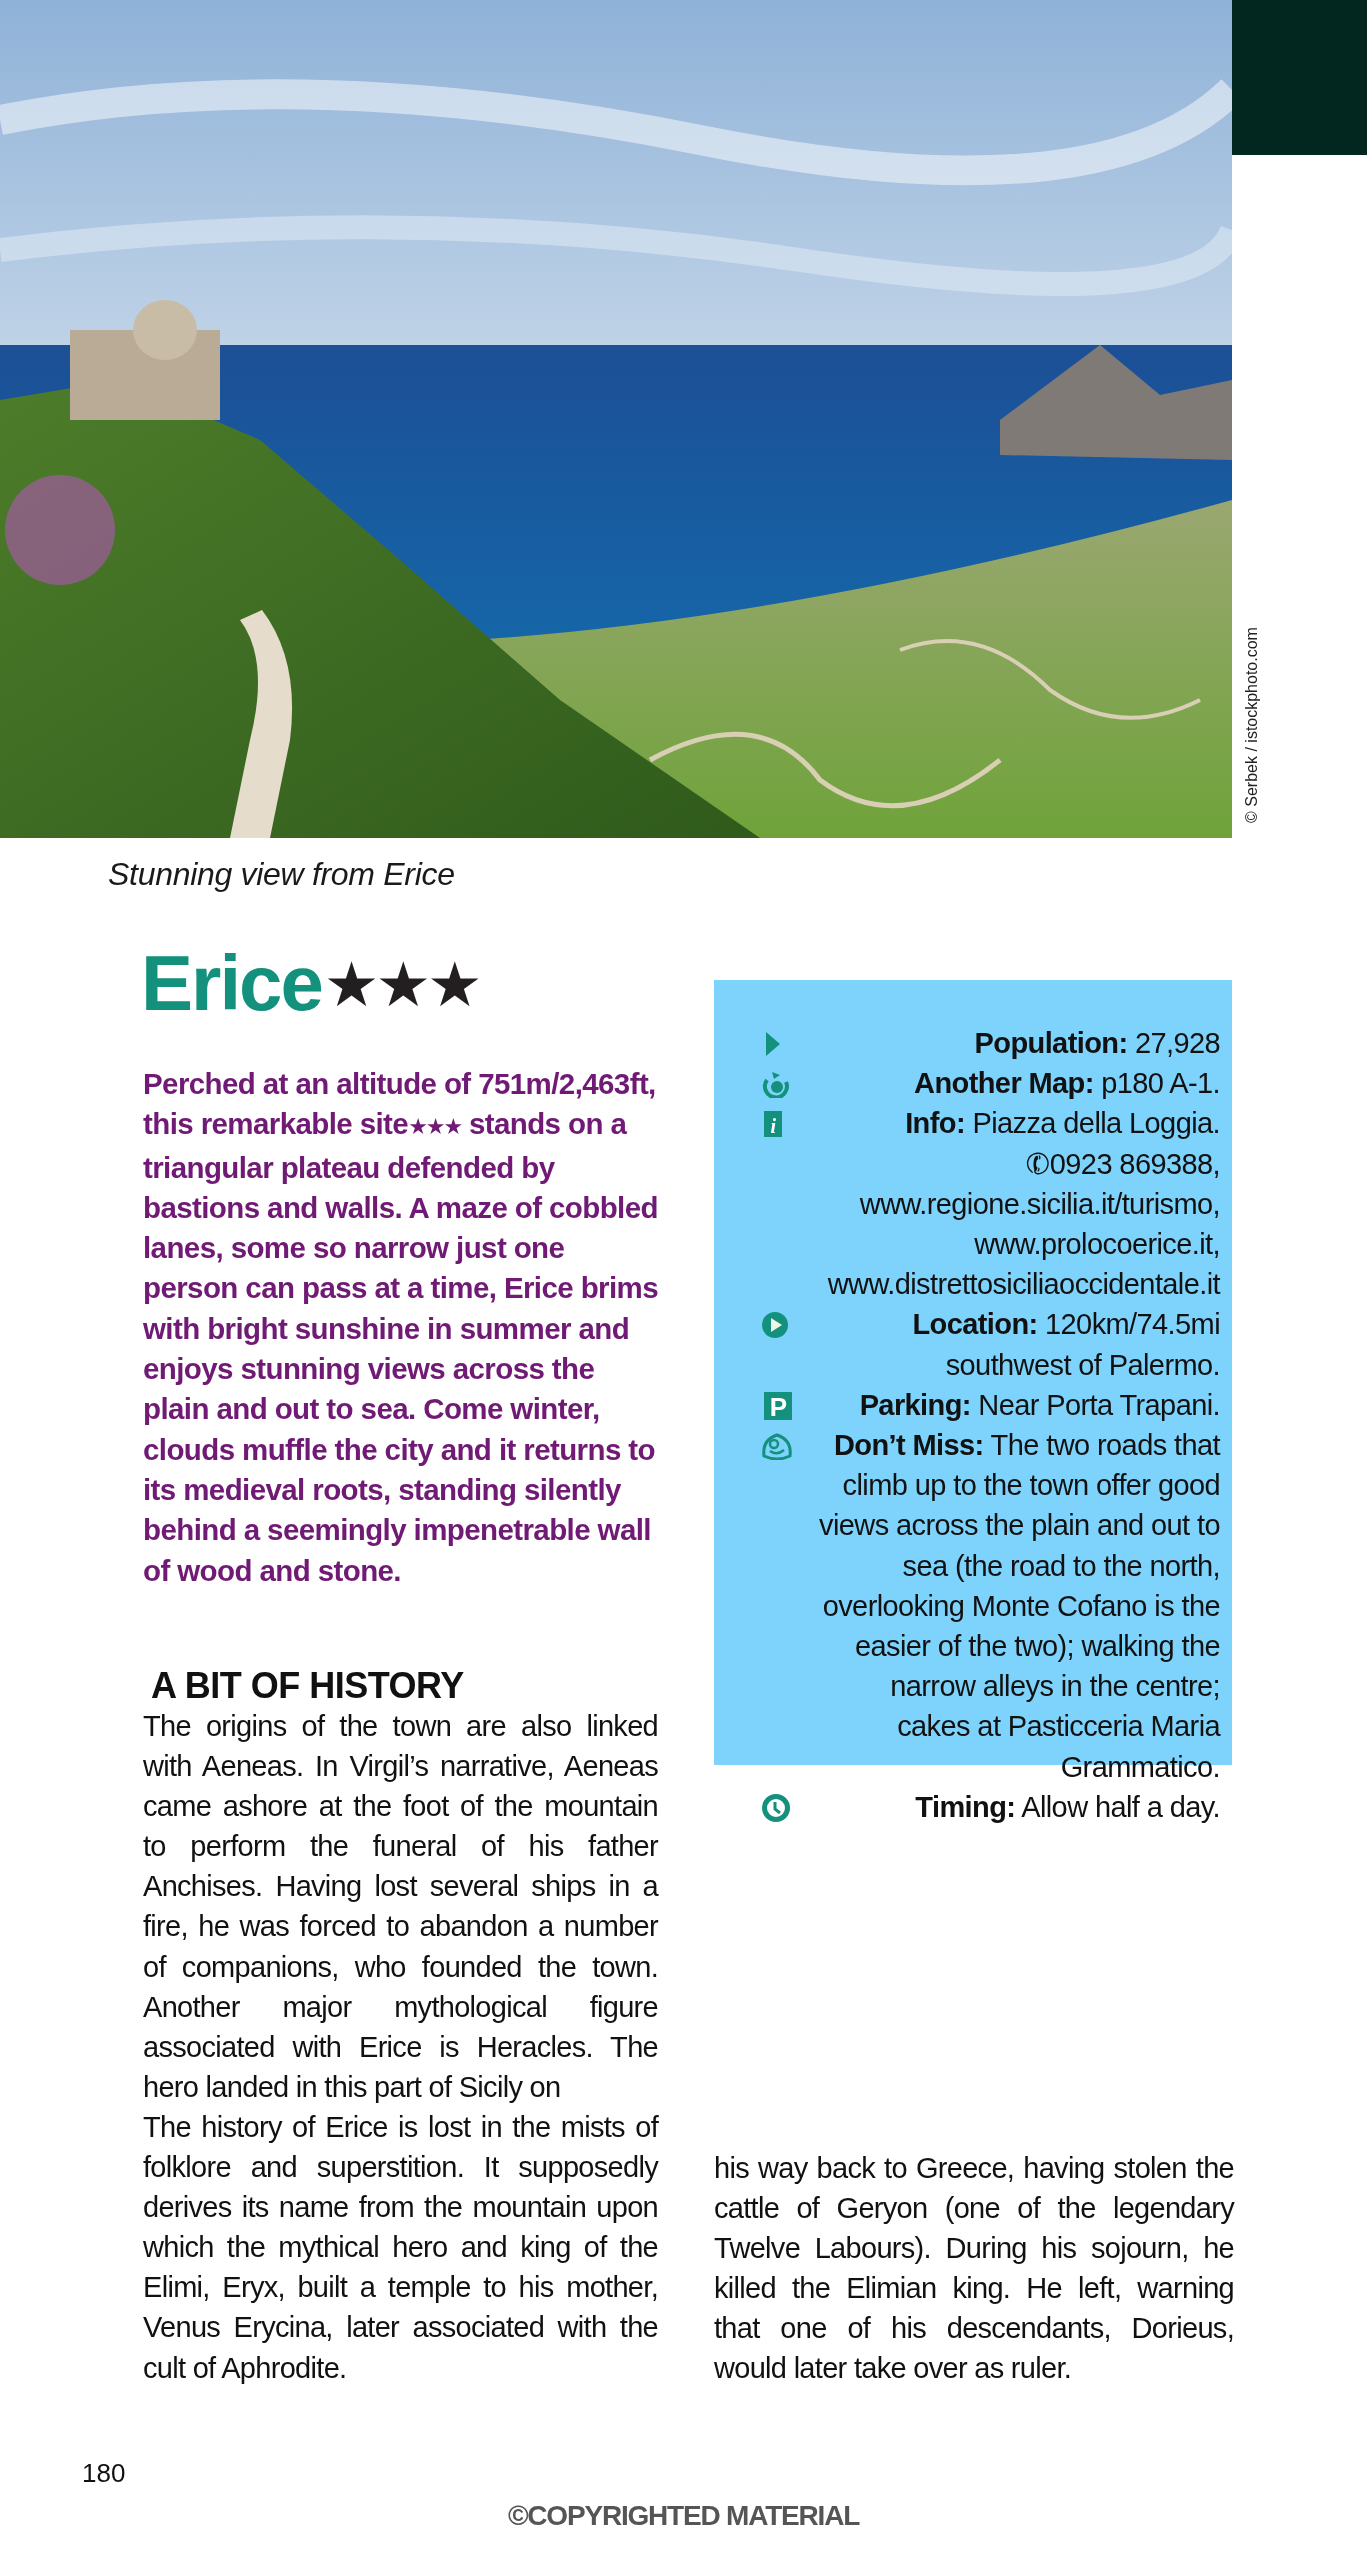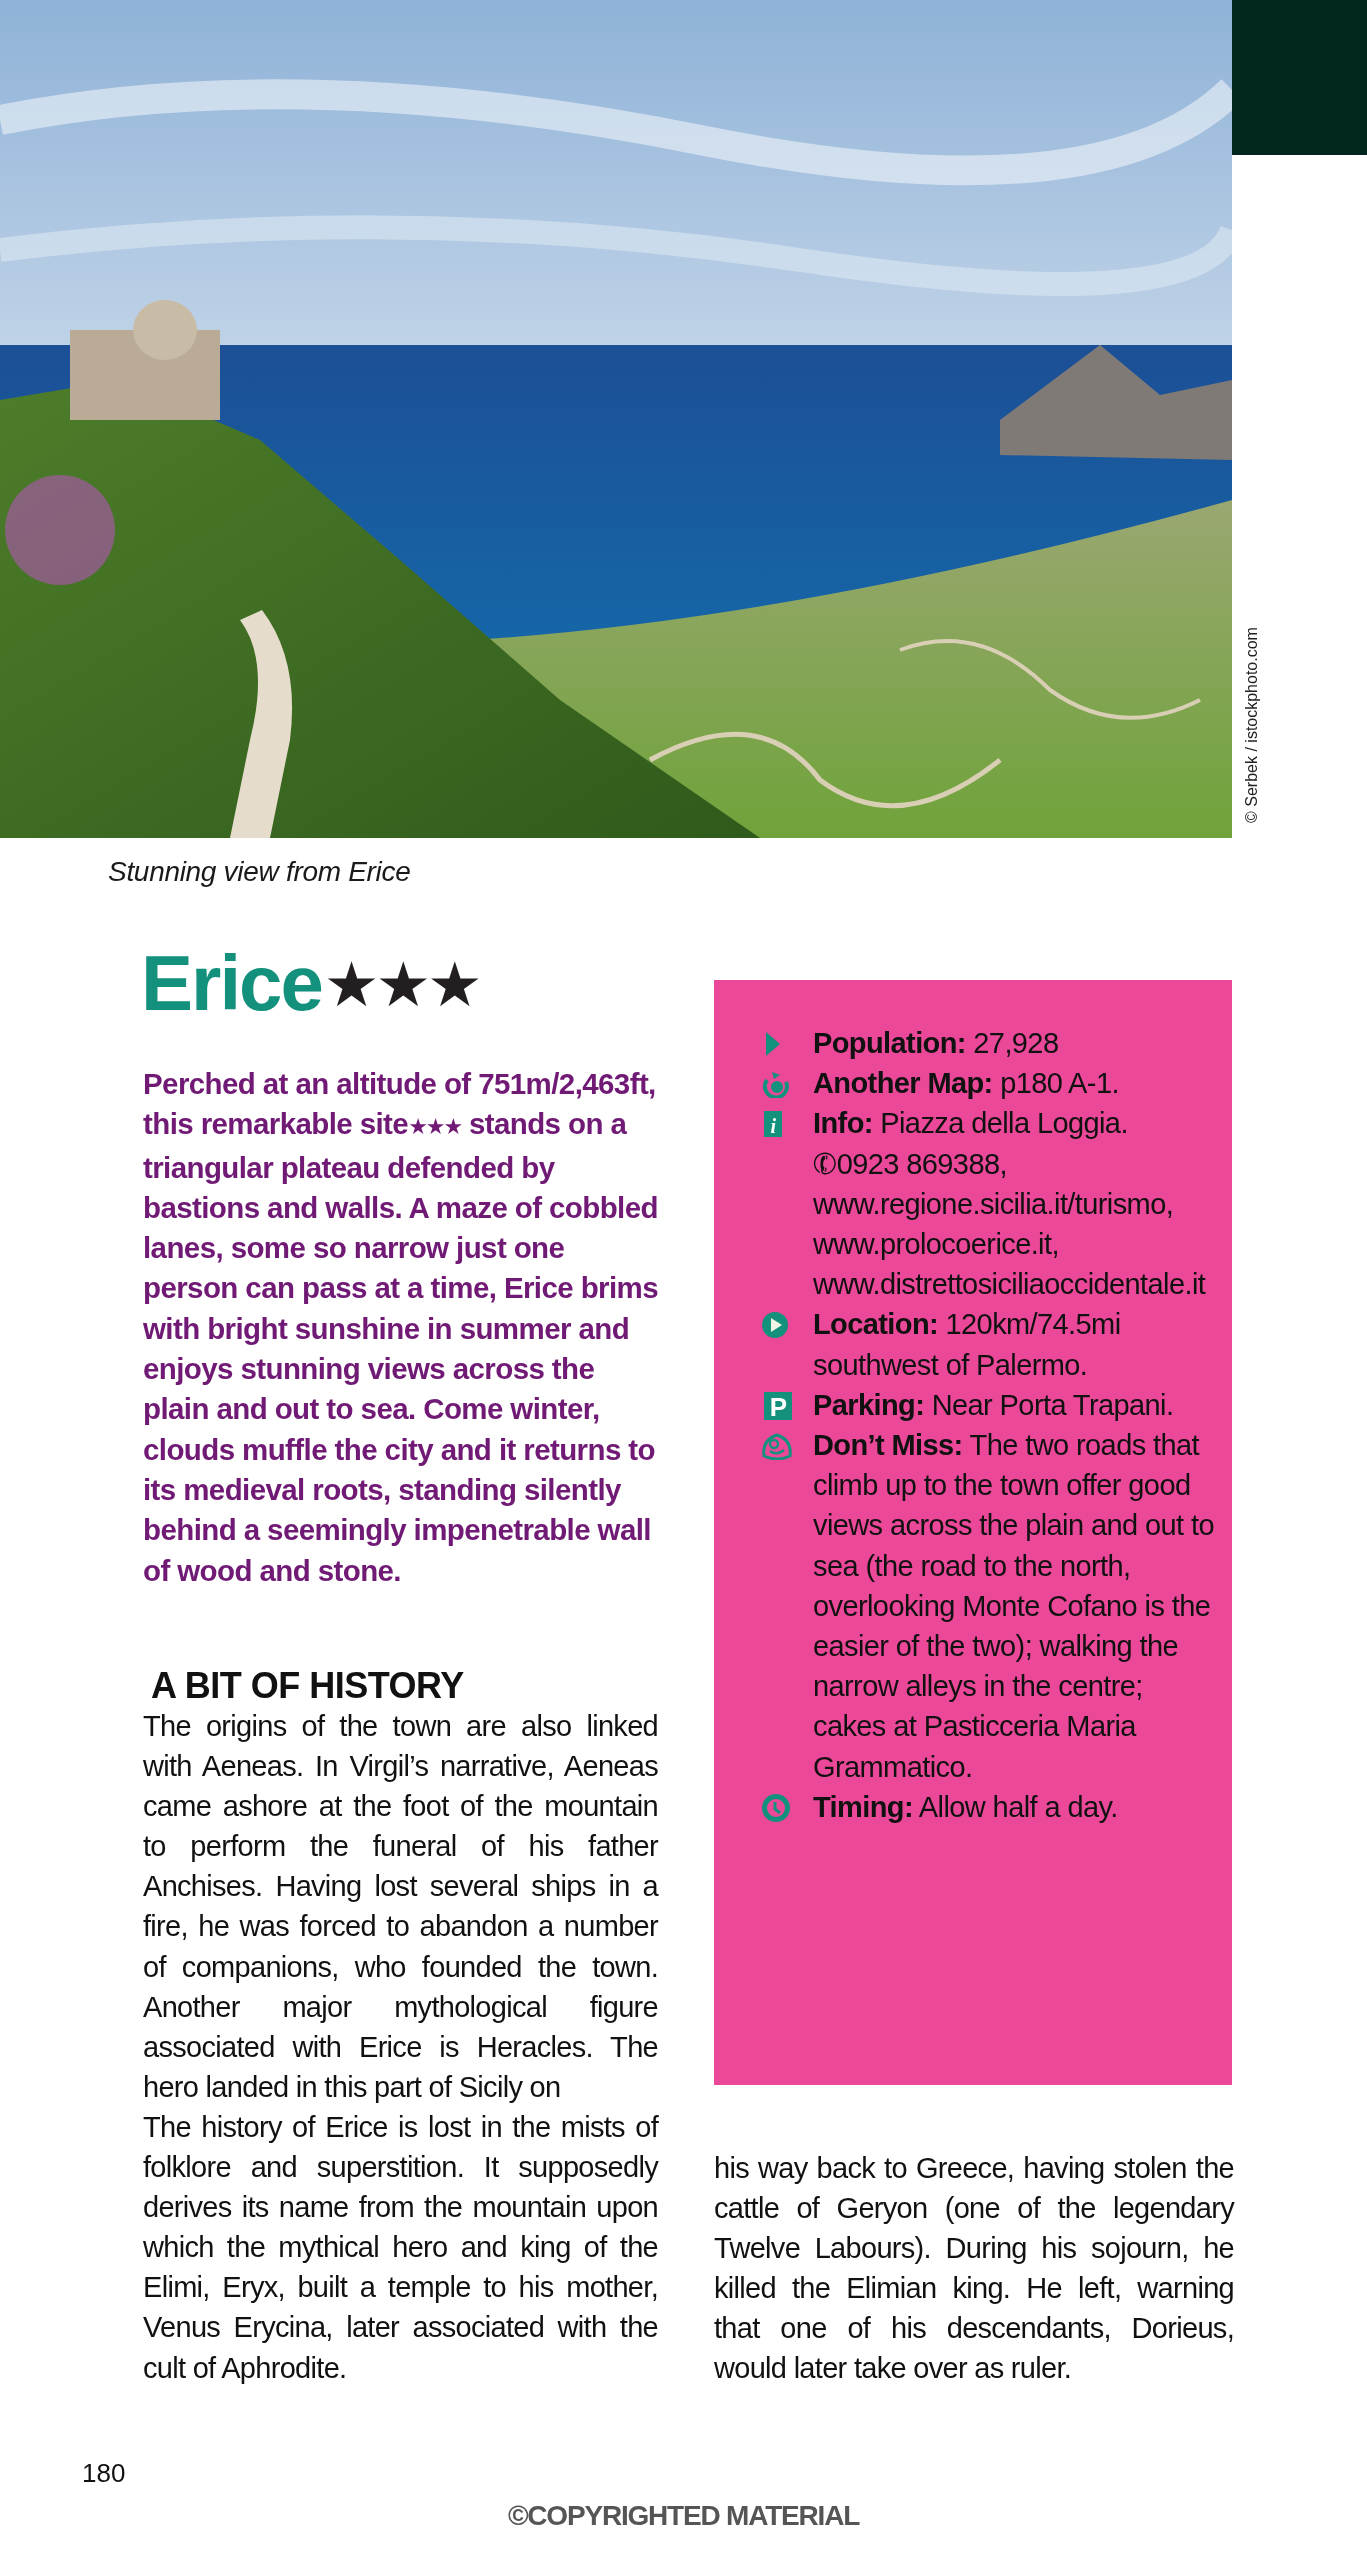--- a/index.html
+++ b/index.html
@@ -8,38 +8,38 @@
   .abs { position:absolute; }
 
   
   #photo { left:0; top:0; width:1232px; height:838px; overflow:hidden; }
   #photo svg { display:block; }
   #corner-tab { left:1232px; top:0; width:135px; height:155px; background:#02271f; }
   #credit { left:1232px; top:610px; width:40px; height:230px; }
   #credit span { position:absolute; left:50%; top:50%; white-space:nowrap;
                  transform:translate(-50%,-50%) rotate(-90deg); font-size:16px; color:#222; }
 
-  #caption { left:108px; top:856px; font-size:28px; font-style:italic; color:#1a1a1a; letter-spacing:-0.3px; }
+  #caption { left:108px; top:856px; font-size:32px; font-style:italic; color:#1a1a1a; letter-spacing:-0.3px; }
 
   
   #title { left:141px; top:944px; font-size:78px; font-weight:bold; color:#13917c; letter-spacing:-2px; line-height:1; }
   #title .stars { color:#231f20; font-size:62px; letter-spacing:-4px; margin-left:2px; position:relative; top:-4px; }
 
   #intro { left:143px; top:1064px; width:520px; font-size:29.5px; font-weight:bold; line-height:40.3px;
            letter-spacing:-0.6px; color:#701a75; }
   #intro .stars-inline { font-size:22px; letter-spacing:-2px; }
 
   #history-heading { left:143px; top:1660px; font-size:36px; font-weight:bold; color:#111; letter-spacing:-0.5px; line-height:1; }
 
   #history-body { left:143px; top:1706px; width:515px; font-size:29px; line-height:40.1px; color:#111;
                   text-align:justify; letter-spacing:-0.7px; }
   #history-body p { margin:0; }
 
   
-  #sidebar { left:714px; top:980px; width:518px; height:1105px; background:#ec4899; }
+  #sidebar { left:714px; top:980px; width:518px; height:785px; background:#7dd3fc;text-align:right; }
   #sidebar-list { position:absolute; left:46px; top:43px; width:460px; margin:0; padding:0; list-style:none;
                   font-size:29px; line-height:40.2px; letter-spacing:-0.6px; color:#111; }
   #sidebar-list li { position:relative; padding-left:53px; }
   #sidebar-list .ic { position:absolute; left:0; top:7px; width:34px; height:28px; }
   #sidebar-list b { font-weight:bold; }
 
   #cont { left:714px; top:2148px; width:520px; font-size:29px; line-height:40.1px; color:#111; letter-spacing:-0.7px; text-align:justify; }
 
   #page-number { left:82px; top:2458px; font-size:26px; color:#111; }
   #copyright { left:0; width:1367px; top:2500px; text-align:center; font-size:28px; font-weight:bold; color:#555; letter-spacing:-1.2px; }

